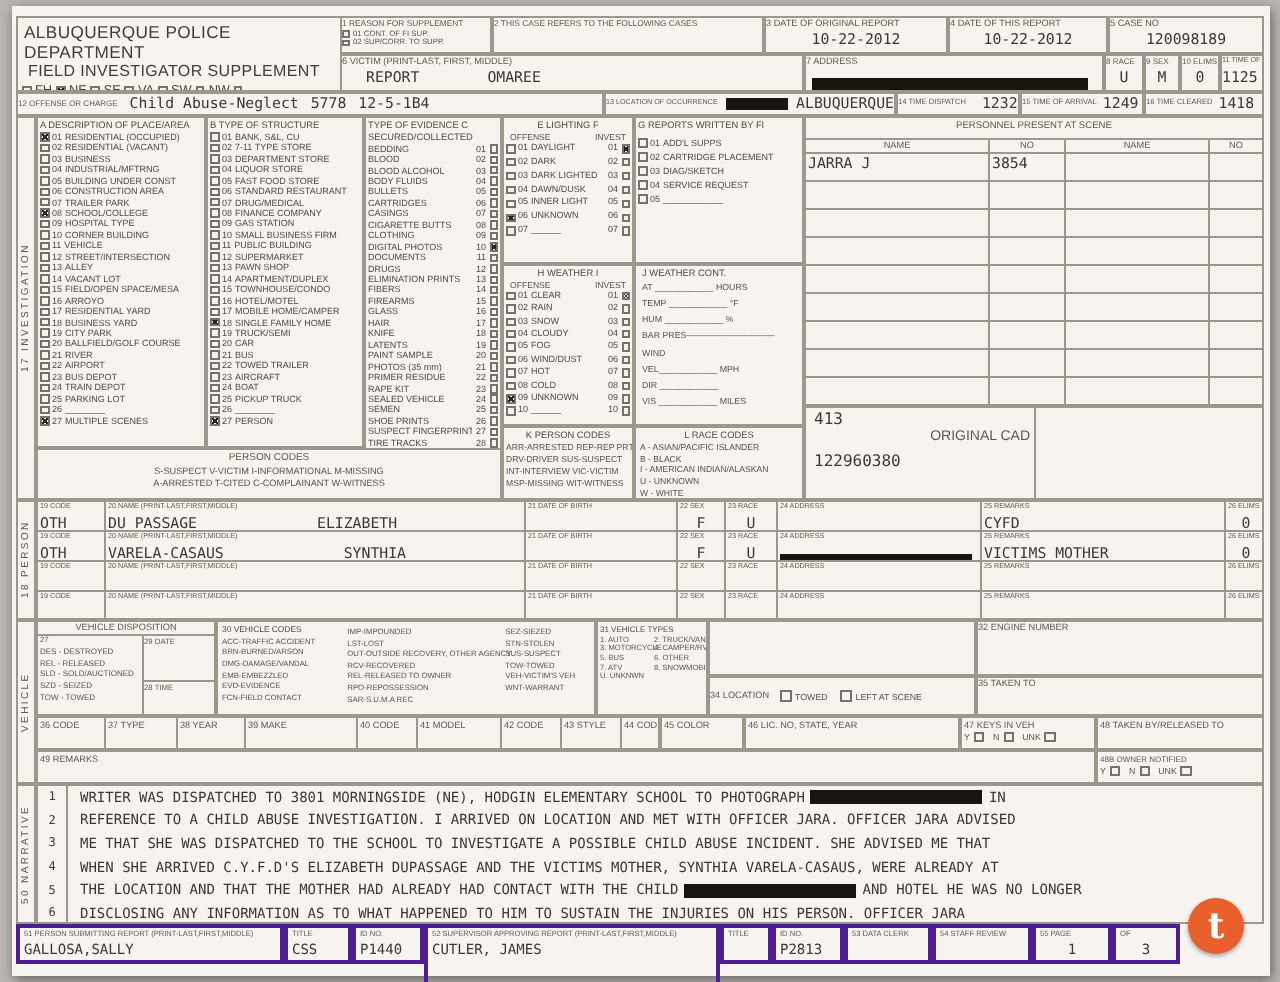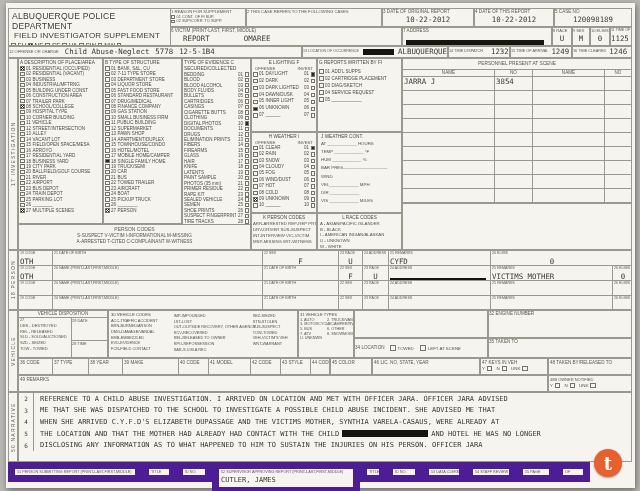--- a/index.html
+++ b/index.html
@@ -27,21 +27,21 @@
 .ewrow .tail{margin-left:auto;display:flex;align-items:center;gap:1.5px}
 .jline{font-size:4.4px;line-height:8.2px;color:#55534a;white-space:nowrap}
 .kline{font-size:4.3px;line-height:6.2px;color:#55534a;white-space:nowrap}
 .pcell{border-right:1px solid #9b998d;border-bottom:1px solid #9b998d;overflow:hidden;padding:0 1px}
 .prow{display:grid;grid-template-columns:34px 210px 76px 24px 26px 102px 122px 20px;border-bottom:1px solid #9b998d}
 .prow>div{border-right:1px solid #9b998d;padding:0 1px;overflow:hidden}
 .nline{display:flex;align-items:center;height:11.6px;font-family:"DejaVu Sans Mono","Liberation Mono",monospace;font-size:7px;color:#3a3833;white-space:nowrap}
 .nline .no{width:15px;flex:0 0 auto;text-align:center;font-size:6px;border-right:1px solid #9b998d;align-self:stretch;display:flex;align-items:center;justify-content:center}
 .nline .txt{margin-left:6px}
 .nline .redact{height:7px;margin:0 3px}
-.fcell{position:absolute;border:7px solid #4c1d95;padding:1px 2px;overflow:hidden}
+.fcell{position:absolute;border:2px solid #4c1d95;padding:1px 2px;overflow:hidden}
 .ftr-val{font-family:"DejaVu Sans Mono","Liberation Mono",monospace;font-size:7px;color:#3a3833;white-space:nowrap}
 #share{position:absolute;left:594px;top:449px;width:28px;height:28px;border-radius:50%;background:#e9602c;display:flex;align-items:center;justify-content:center;color:#fff;font-family:"DejaVu Serif",serif;font-size:18px;font-weight:bold;box-shadow:0 1px 2px rgba(0,0,0,.35)}
 .optrow{display:flex;align-items:center;gap:2px;font-size:4.4px;color:#55534a}
 </style>
 </head>
 <body>
 
 <div id="paper"></div>
 
 <div class="box" style="left:8px;top:8px;width:166px;height:38px">
@@ -144,21 +144,21 @@
 </div>
 <div class="box" style="left:510px;top:46px;width:62px;height:12px">
   <div style="display:flex;gap:3px;align-items:center">
       <span class="lbl" style="font-size:3.8px">15 TIME OF ARRIVAL</span>
       <span class="val">1249</span>
     </div>
 </div>
 <div class="box" style="left:572px;top:46px;width:60px;height:12px">
   <div style="display:flex;gap:3px;align-items:center">
       <span class="lbl" style="font-size:3.8px">16 TIME CLEARED</span>
-      <span class="val">1246</span>
+      <span class="val">1418</span>
     </div>
 </div>
 
 <div class="box vstrip" style="left:8px;top:58px;width:10px;height:192px">17  INVESTIGATION</div>
 
 <div class="box" style="left:18px;top:58px;width:85px;height:166px;padding:1px">
   <div class="colhead">A   DESCRIPTION OF PLACE/AREA</div>
   <div class="flexcol">
 
   <span class="item">
@@ -901,39 +901,51 @@
 
       <span class="pcell val"></span>
       <span class="pcell val"></span>
       <span class="pcell val"></span>
       <span class="pcell val" style="border-right:none"></span>
     </div>
 </div>
 
 <div class="box" style="left:402px;top:203px;width:230px;height:47px">
   <div style="display:grid;grid-template-columns:115px 113px;height:100%">
+    <div style="border-right:1px solid #9b998d">
+      <div class="val big" style="margin:1px 0 0 4px">413</div>
+      <div class="lbl" style="font-size:7px;text-align:right;margin-top:2px;padding-right:2px">ORIGINAL CAD</div>
+      <div class="val big" style="margin:4px 0 0 4px">122960380</div>
+    </div>
   </div>
 </div>
 
 <div class="box" style="left:18px;top:224px;width:233px;height:26px;text-align:center;padding-top:2px">
   <div class="lbl" style="font-size:5px">PERSON CODES</div>
   <div class="kline" style="display:block;font-size:4.6px">S-SUSPECT     V-VICTIM     I-INFORMATIONAL     M-MISSING</div>
   <div class="kline" style="display:block;font-size:4.6px">A-ARRESTED   T-CITED   C-COMPLAINANT   W-WITNESS</div>
 </div>
 
 <div class="box vstrip" style="left:8px;top:250px;width:10px;height:60px">18  PERSON</div>
 <div class="box nob" style="left:18px;top:250px;width:614px;height:60px;border:1px solid #9b998d">
   <div>
 
       <div class="prow" style="height:15px">
         <div>
           <div class="lbl" style="font-size:3.6px">19 CODE</div>
           <div class="val">OTH</div>
         </div>
         <div>
+          <div class="lbl" style="font-size:3.6px">20 NAME (PRINT-LAST,FIRST,MIDDLE)</div>
+          <div style="display:flex">
+            <span class="val">DU PASSAGE</span>
+            <span class="val" style="margin-left:60px">ELIZABETH</span>
+          </div>
+        </div>
+        <div>
           <div class="lbl" style="font-size:3.6px">21 DATE OF BIRTH</div>
           <div class="val"></div>
         </div>
         <div>
           <div class="lbl" style="font-size:3.6px">22 SEX</div>
           <div class="val" style="text-align:center">F</div>
         </div>
         <div>
           <div class="lbl" style="font-size:3.6px">23 RACE</div>
           <div class="val" style="text-align:center">U</div>
@@ -951,20 +963,24 @@
         </div>
       </div>
 
       <div class="prow" style="height:15px">
         <div>
           <div class="lbl" style="font-size:3.6px">19 CODE</div>
           <div class="val">OTH</div>
         </div>
         <div>
           <div class="lbl" style="font-size:3.6px">20 NAME (PRINT-LAST,FIRST,MIDDLE)</div>
+          <div style="display:flex">
+            <span class="val">VARELA-CASAUS</span>
+            <span class="val" style="margin-left:60px">SYNTHIA</span>
+          </div>
         </div>
         <div>
           <div class="lbl" style="font-size:3.6px">21 DATE OF BIRTH</div>
           <div class="val"></div>
         </div>
         <div>
           <div class="lbl" style="font-size:3.6px">22 SEX</div>
           <div class="val" style="text-align:center">F</div>
         </div>
         <div>
@@ -1219,20 +1235,26 @@
         <span>UNK</span>
         <span class="cb" style="width:5.5px;height:5.5px"></span>
       </span>
     </div>
 </div>
 
 <div class="box vstrip" style="left:8px;top:392px;width:10px;height:70px">50  NARRATIVE</div>
 <div class="box" style="left:18px;top:392px;width:614px;height:70px">
   <div>
 
+      <div class="nline">
+        <span class="no">1</span>
+        <span class="txt">WRITER WAS DISPATCHED TO 3801 MORNINGSIDE (NE), HODGIN ELEMENTARY SCHOOL TO PHOTOGRAPH</span>
+        <span class="redact ck"></span>
+        <span>IN</span>
+      </div>
 
       <div class="nline">
         <span class="no">2</span>
         <span class="txt">REFERENCE TO A CHILD ABUSE INVESTIGATION.  I ARRIVED ON LOCATION AND MET WITH OFFICER JARA.  OFFICER JARA ADVISED</span>
 
         <span></span>
       </div>
 
       <div class="nline">
         <span class="no">3</span>

